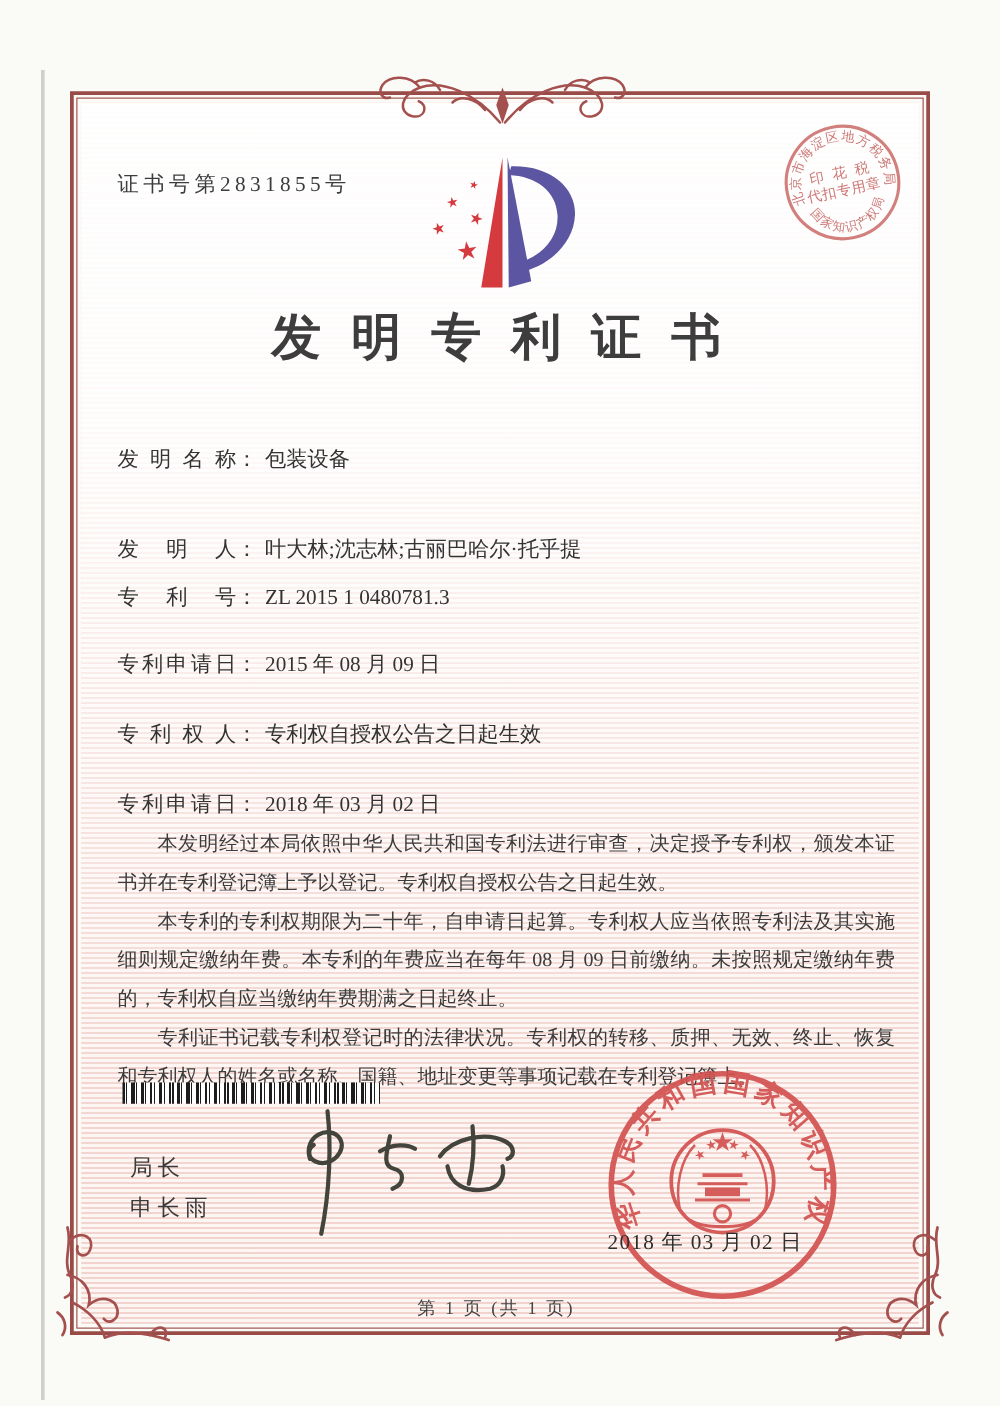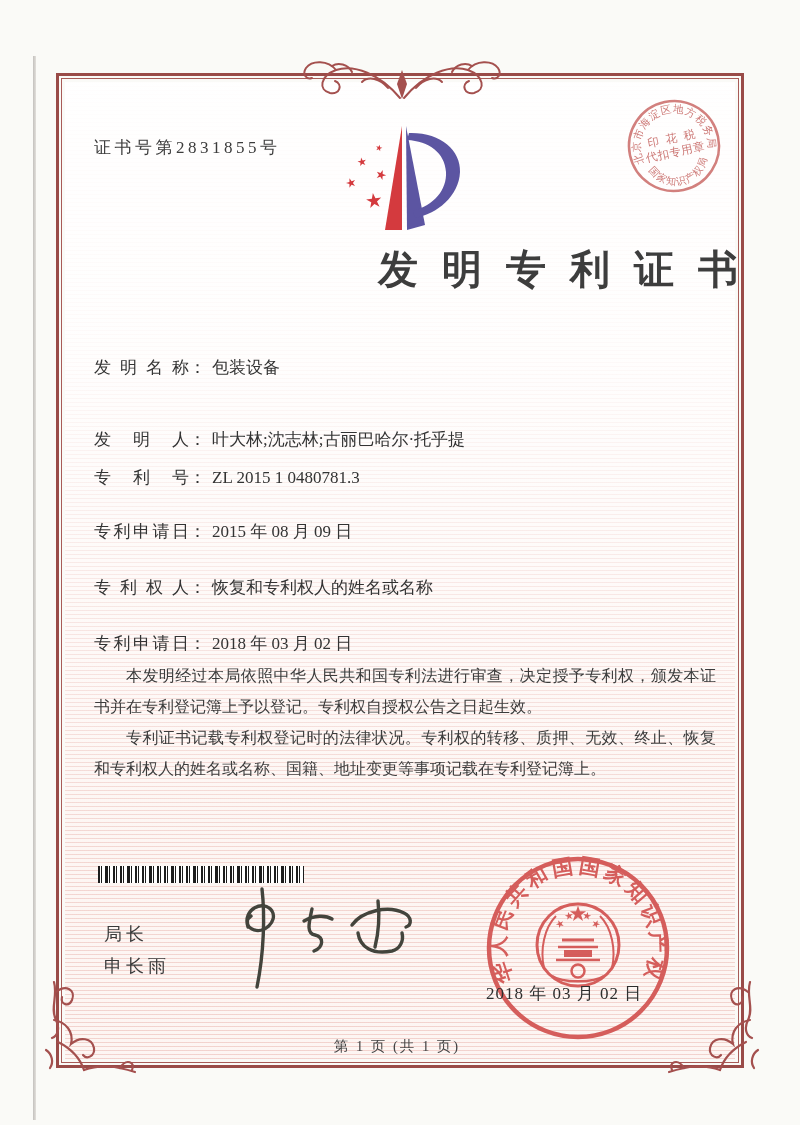--- a/index.html
+++ b/index.html
@@ -17,21 +17,21 @@
   .frame{left:56px;top:73px;width:682px;height:989px;border:3px solid #994b48;}
   .frame-inner{position:absolute;inset:2px;border:1px solid #a85b57;}
   .pattern{position:absolute;inset:3px;
     background:
       linear-gradient(180deg, rgba(255,255,255,.97) 0%, rgba(255,255,255,.88) 28%,
         rgba(255,255,255,.5) 52%, rgba(255,252,250,.15) 78%, rgba(255,255,255,.06) 100%),
       repeating-linear-gradient(180deg, rgba(214,122,112,.30) 0px, rgba(214,122,112,.30) 1px,
         rgba(255,248,246,0) 1px, rgba(255,248,246,0) 4px),
       #fdf5f2;}
   .cert-no{left:94px;top:136px;font-size:17px;letter-spacing:3.5px;color:#3c3c3c;}
-  .title-wrap{left:56px;top:242px;width:682px;text-align:right;}
+  .title-wrap{left:56px;top:242px;width:682px;text-align:center;}
   .title-wrap span{display:inline-block;font-size:40px;font-weight:600;
     letter-spacing:24px;margin-right:-24px;color:#3d3d3d;}
   .field-row{left:94px;font-size:17px;color:#333;white-space:nowrap;}
   .field-label{display:inline-block;width:95px;text-align:justify;text-align-last:justify;vertical-align:bottom;}
   .colon{margin-right:6px;}
   .body-text{left:94px;top:660px;width:622px;font-size:16px;line-height:31px;
     text-align:justify;color:#3c3c3c;}
   .body-text p{margin:0;text-indent:2em;}
   .barcode{left:98px;top:866px;width:206px;height:17px;
     background:repeating-linear-gradient(90deg,
@@ -139,28 +139,29 @@
 <div class="abs field-row" style="top:428px;">
   <span class="field-label">发明人</span><span class="colon">：</span><span>叶大林;沈志林;古丽巴哈尔·托乎提</span>
 </div>
 <div class="abs field-row" style="top:466px;">
   <span class="field-label">专利号</span><span class="colon">：</span><span>ZL 2015 1 0480781.3</span>
 </div>
 <div class="abs field-row" style="top:520px;">
   <span class="field-label">专利申请日</span><span class="colon">：</span><span>2015 年 08 月 09 日</span>
 </div>
 <div class="abs field-row" style="top:576px;">
-  <span class="field-label">专利权人</span><span class="colon">：</span><span>恢复和专利权人的姓名或名称</span>
+  <span class="field-label">专利权人</span><span class="colon">：</span><span>专利权自授权公告之日起生效</span>
 </div>
 <div class="abs field-row" style="top:632px;">
   <span class="field-label">专利申请日</span><span class="colon">：</span><span>2018 年 03 月 02 日</span>
 </div>
 
 <div class="abs body-text">
   <p>本发明经过本局依照中华人民共和国专利法进行审查，决定授予专利权，颁发本证书并在专利登记簿上予以登记。专利权自授权公告之日起生效。</p>
+  <p>本专利的专利权期限为二十年，自申请日起算。专利权人应当依照专利法及其实施细则规定缴纳年费。本专利的年费应当在每年 08 月 09 日前缴纳。未按照规定缴纳年费的，专利权自应当缴纳年费期满之日起终止。</p>
   <p>专利证书记载专利权登记时的法律状况。专利权的转移、质押、无效、终止、恢复和专利权人的姓名或名称、国籍、地址变更等事项记载在专利登记簿上。</p>
 </div>
 
 <div class="abs barcode"></div>
 
 <div class="abs signer-title">局长</div>
 <div class="abs signer-name">申长雨</div>
 
 <svg class="abs sig" width="210" height="125" viewBox="0 0 210 125">
   <g stroke="#43443c" stroke-width="3.4" fill="none" stroke-linecap="round" stroke-linejoin="round">

